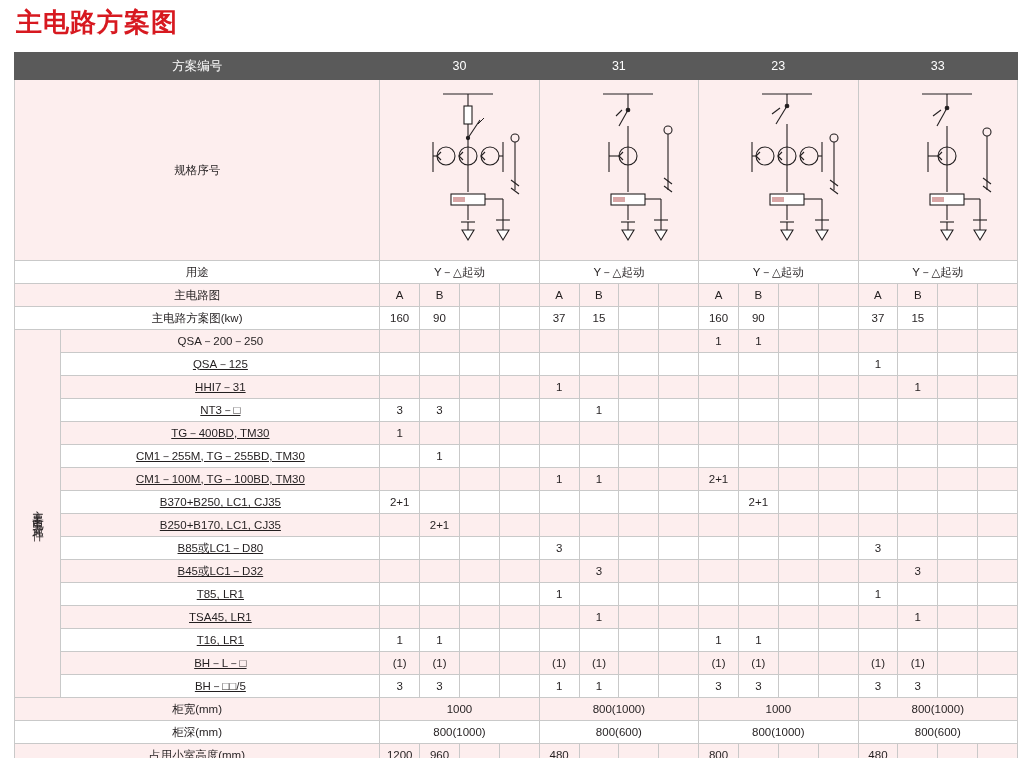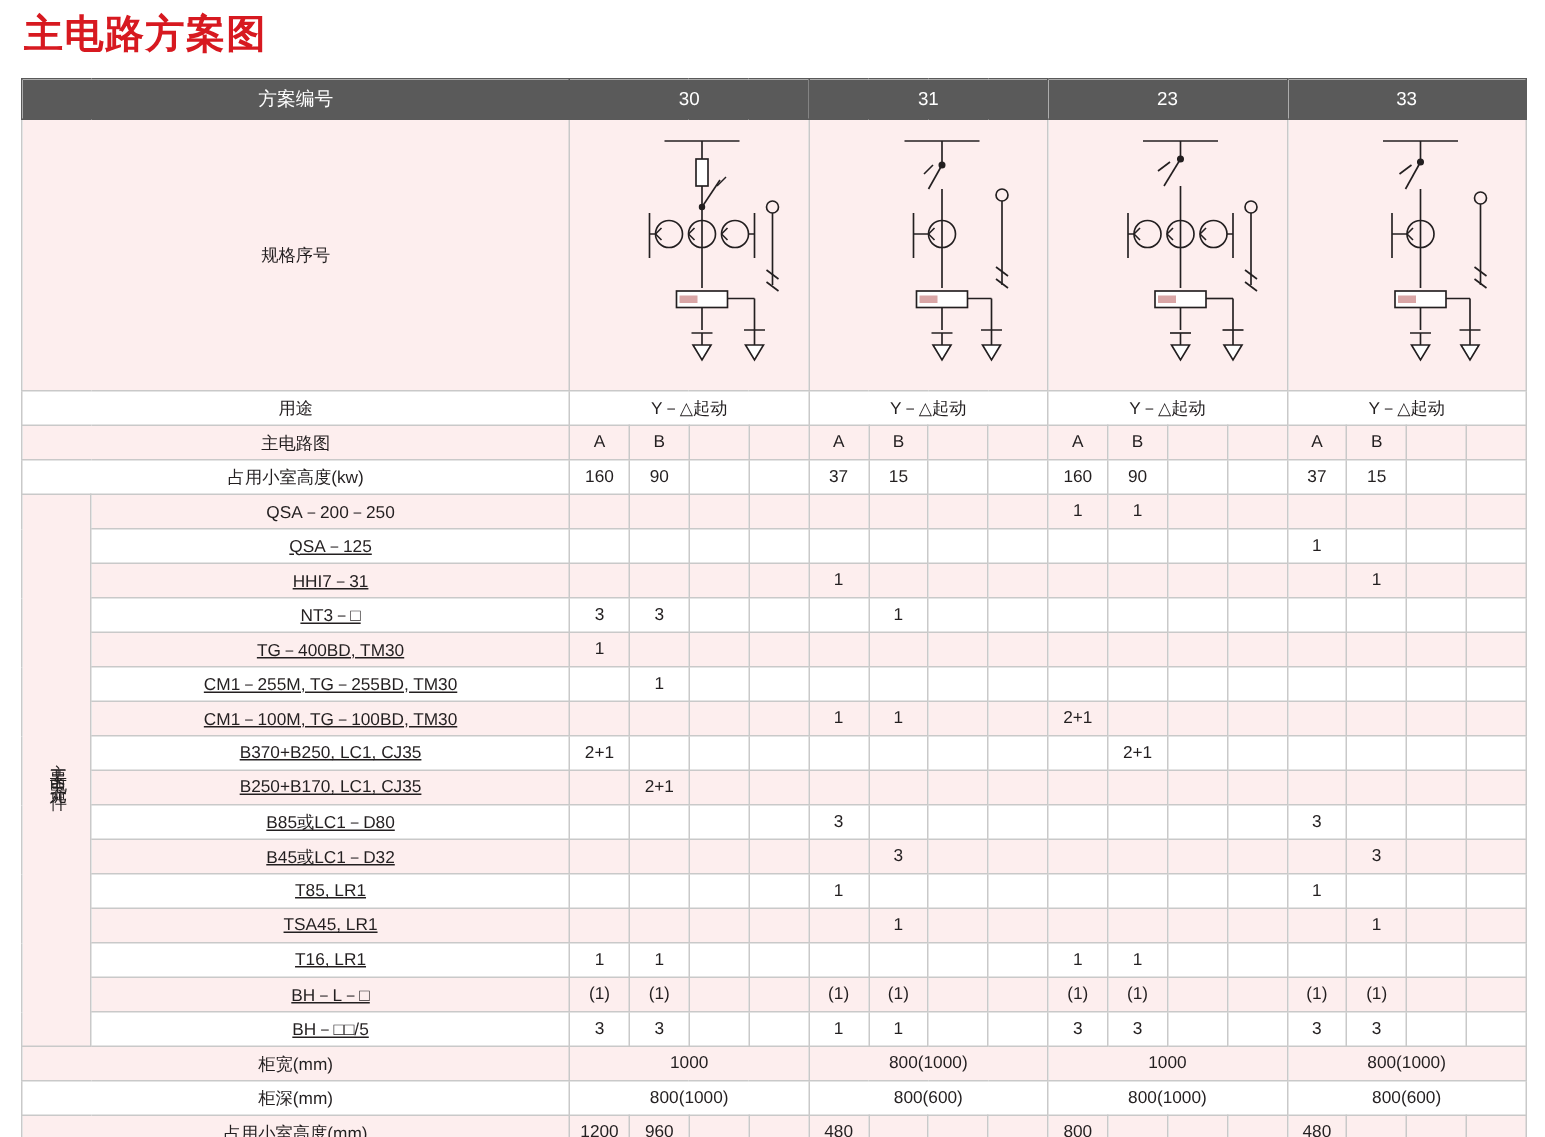--- a/index.html
+++ b/index.html
@@ -274,21 +274,21 @@
       <td>B</td>
       <td></td>
       <td></td>
       <td>A</td>
       <td>B</td>
       <td></td>
       <td></td>
     </tr>
 
     <tr class="white">
-      <td colspan="2" class="lbl">占用小室高度(kw)</td>
+      <td colspan="2" class="lbl">主电路方案图(kw)</td>
       <td>160</td>
       <td>90</td>
       <td></td>
       <td></td>
       <td>37</td>
       <td>15</td>
       <td></td>
       <td></td>
       <td>160</td>
       <td>90</td>

